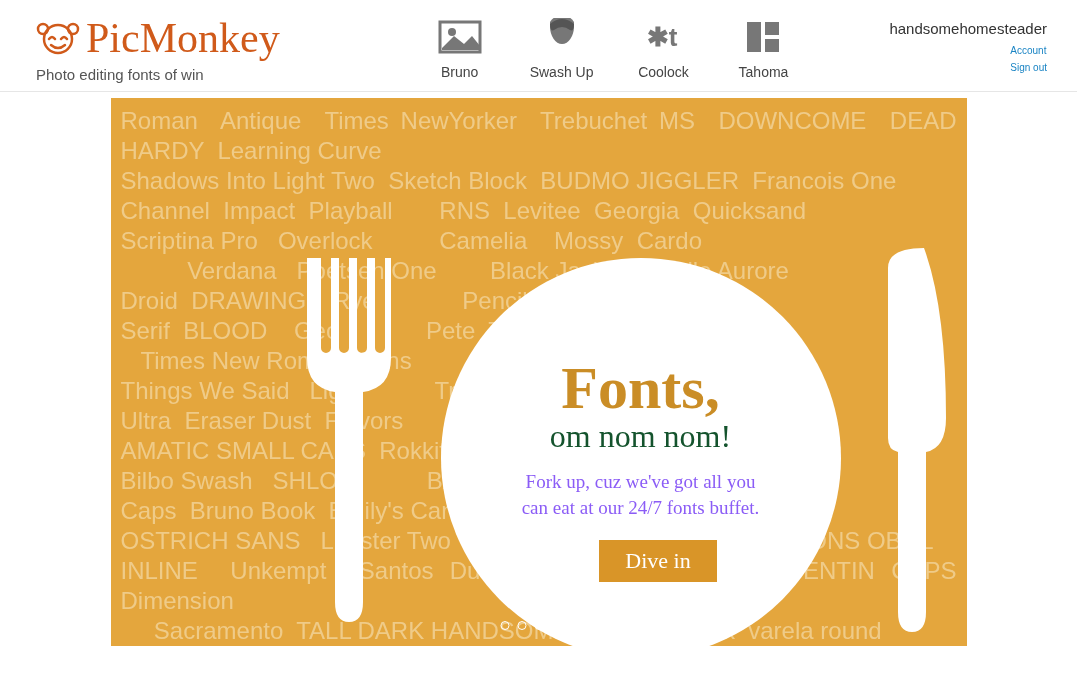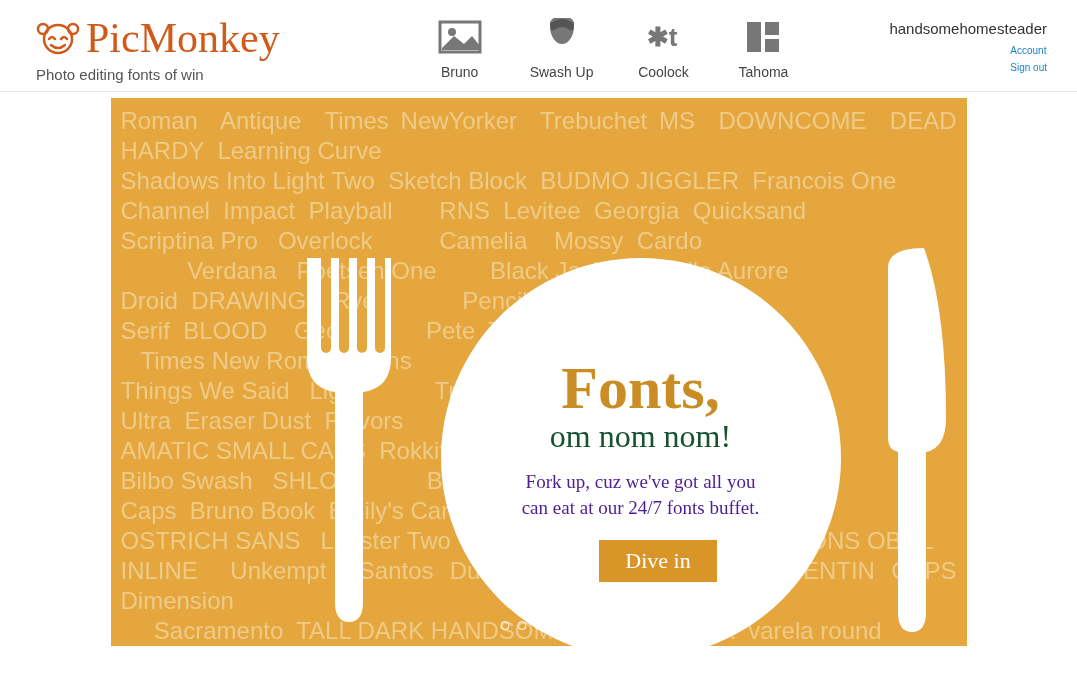--- a/index.html
+++ b/index.html
@@ -104,21 +104,21 @@
       line-height:1;
     }
     .hero-sub {
       font-family:"Georgia",serif;
       font-size:32px;
       color:#14532d;
     }
     .hero-body {
       font-family:"Georgia",serif;
       font-size:19px;
-      color:#4c1d95;
+      color:#8b5cf6;
       text-align:center;
       max-width:260px;
       margin-top:14px;
       line-height:1.35;
     }
     .dive-btn {
       margin-top:20px;
       background:#d99528;
       color:#fff;
       font-family:"Georgia",serif;

